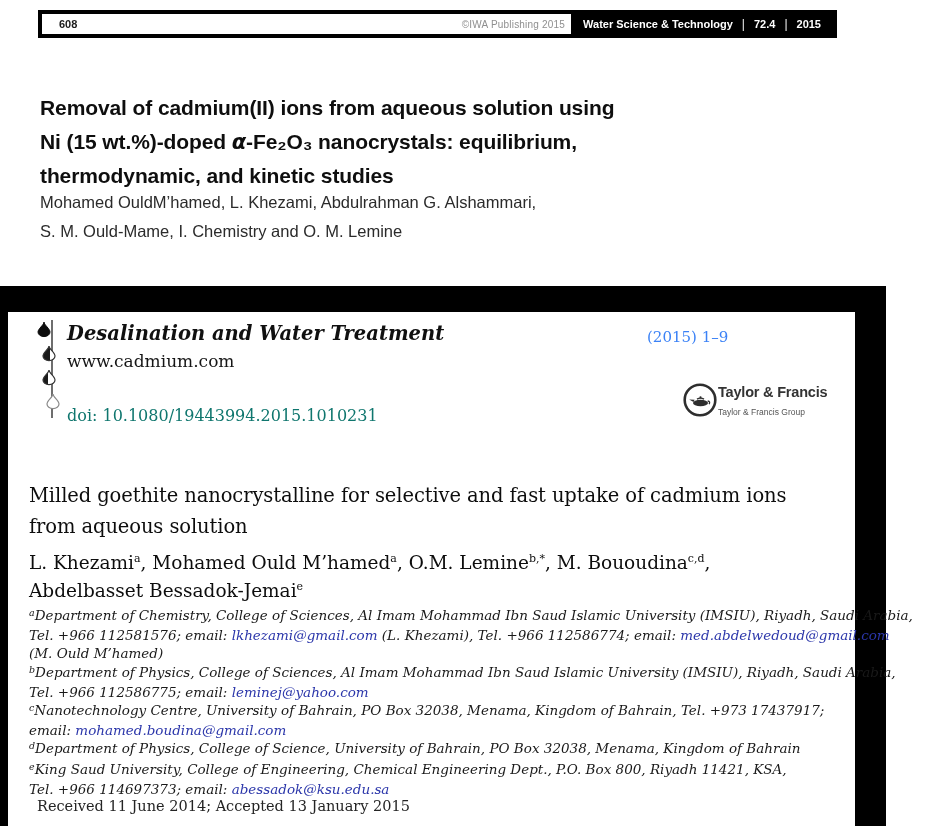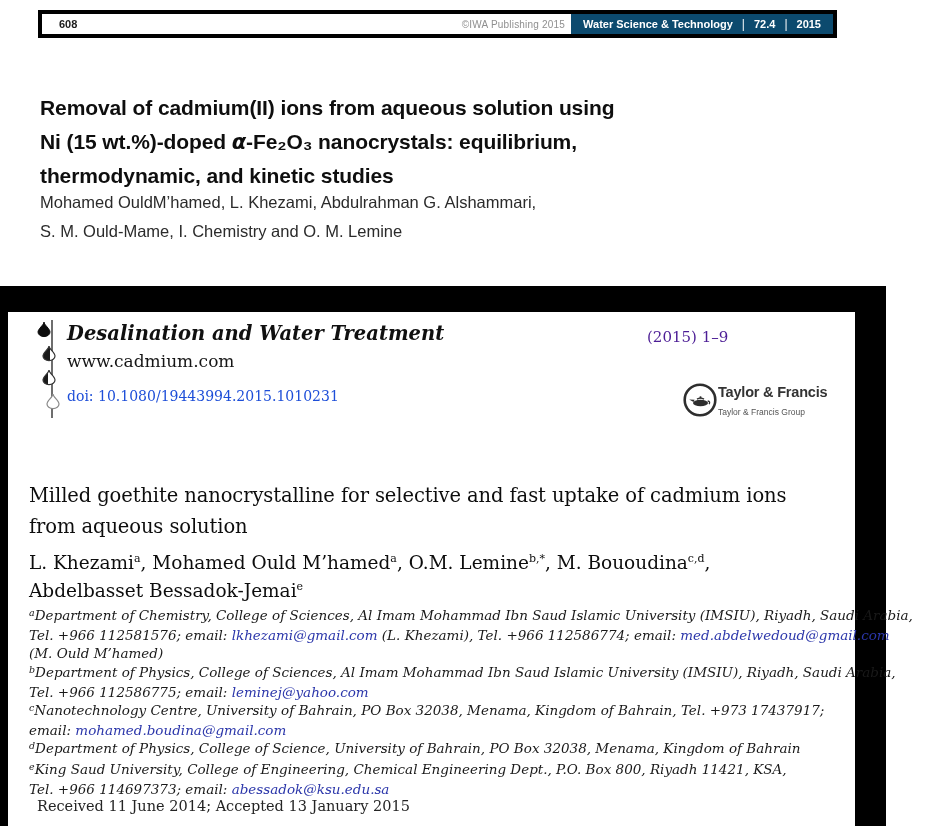--- a/index.html
+++ b/index.html
@@ -14,21 +14,21 @@
   
   .p1-bar {
     left:38px; top:10px; width:799px; height:28px;
     border:4px solid #000000; background:#fff;
     display:flex; align-items:stretch;
   }
   .p1-page { align-self:center; padding-left:17px; font-size:11px; font-weight:bold; color:#1c1c1c; }
   .p1-spacer { flex:1; }
   .p1-copy { align-self:center; font-size:10px; color:#8f8f8f; padding-right:6px; letter-spacing:.2px; }
   .p1-box {
-    background:#0c4a6e; color:#fff; display:flex; align-items:center;
+    background:#000000; color:#fff; display:flex; align-items:center;
     padding:0 12px; gap:9px; font-size:11px; font-weight:bold; white-space:nowrap;
   }
   .p1-box .div { font-weight:normal; font-size:12px; opacity:.95; }
 
   .p1-title {
     left:40px; top:91px; font-weight:700; font-size:21px; line-height:33.5px;
     color:#0e0e0e; letter-spacing:-.1px; white-space:nowrap;
   }
   .alpha { font-style:italic; font-family:"DejaVu Sans",sans-serif; font-weight:700; }
   .p1-authors { left:40px; top:188px; font-size:16.5px; line-height:28.5px; color:#2b2b2b; white-space:nowrap; }
@@ -36,22 +36,22 @@
   
   .band { background:#000; }
   .band-top   { left:0;     top:286px; width:886px; height:26px; }
   .band-left  { left:0;     top:286px; width:8px;   height:540px; }
   .band-right { left:855px; top:286px; width:31px;  height:540px; }
 
   
   .serif { font-family:"DejaVu Serif","Liberation Serif",serif; }
   .j2-name  { left:67px;  top:322px; font-style:italic; font-weight:bold; font-size:19.5px; color:#101010; white-space:nowrap; }
   .j2-site  { left:67px;  top:351px; font-size:17px;   color:#161616; white-space:nowrap; }
-  .j2-doi   { left:67px;  top:388px; font-size:14px; color:#1d4ed8; white-space:nowrap; }
-  .j2-issue { left:647px; top:328px; font-size:15px;   color:#4c1d95; white-space:nowrap; }
+  .j2-doi   { left:67px;  top:406px; font-size:16px; color:#0f766e; white-space:nowrap; }
+  .j2-issue { left:647px; top:328px; font-size:15px;   color:#3b82f6; white-space:nowrap; }
 
   .tf { left:682px; top:382px; display:flex; align-items:center; }
   .tf-name  { font-weight:600; font-size:14.5px; color:#333; letter-spacing:-.2px; white-space:nowrap; }
   .tf-group { font-size:8.5px; color:#555; margin-top:7px; white-space:nowrap; }
 
   .p2-title {
     left:29px; top:480px; font-size:19.5px; line-height:31px;
     color:#0d0d0d; letter-spacing:-.1px; white-space:nowrap;
   }
   .p2-authors { left:29px; top:551px; font-size:18.5px; line-height:24.5px; color:#0d0d0d; white-space:nowrap; }

